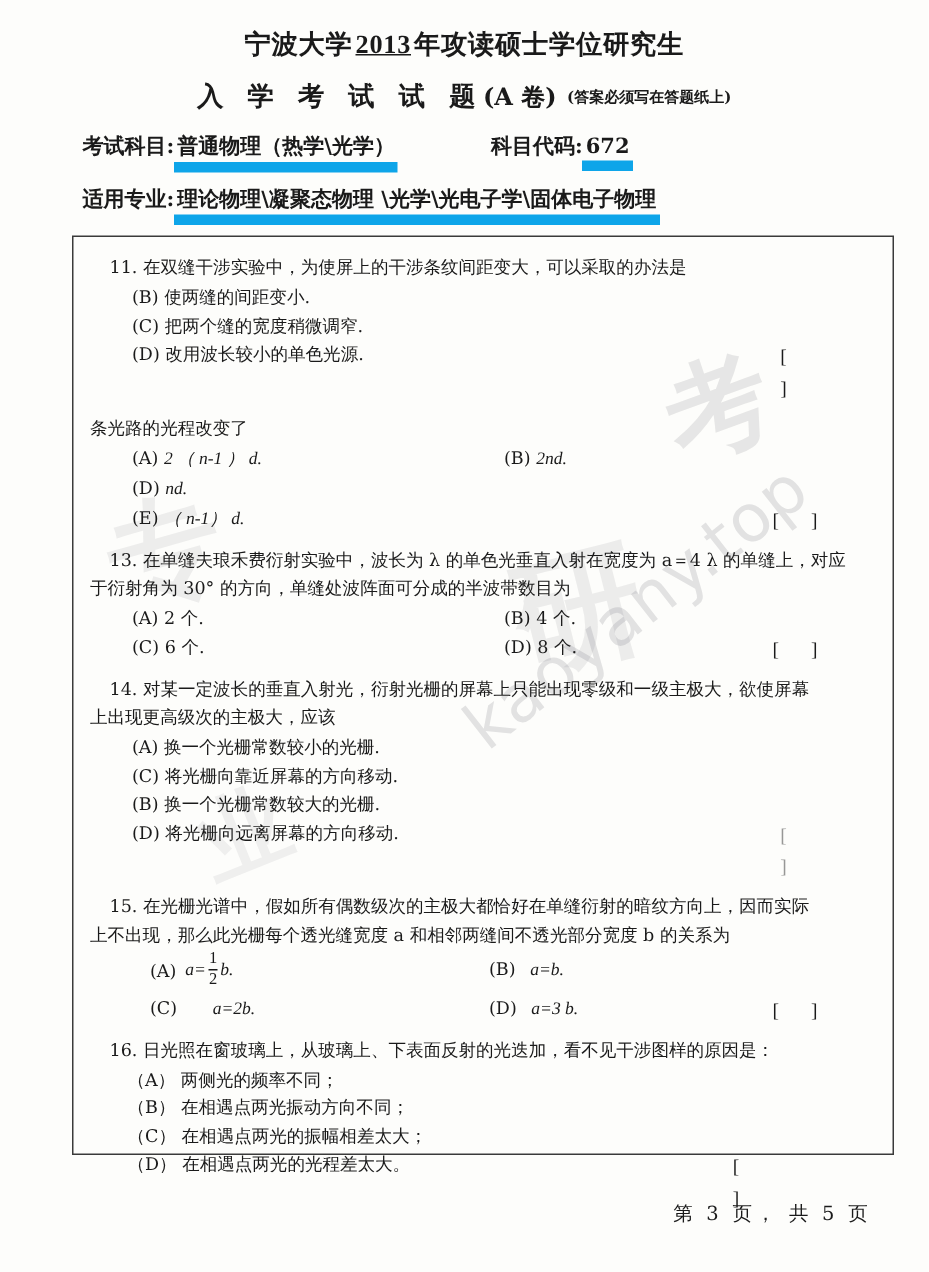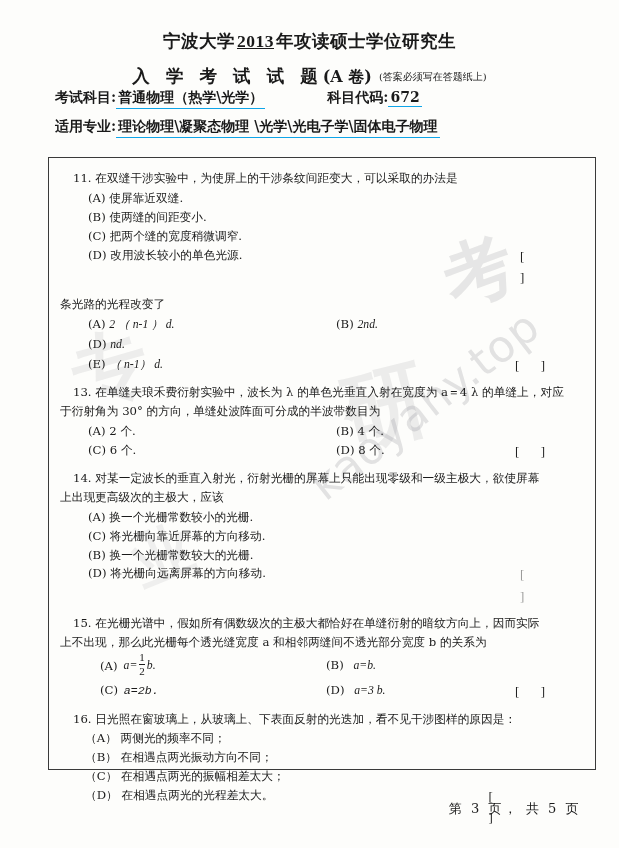--- a/index.html
+++ b/index.html
@@ -75,21 +75,21 @@
     left: 120px; top: 530px;
     font-size: 60px;
     transform: rotate(-22deg);
     transform-origin: left top;
     color: rgba(150,150,155,0.13);
   }
 
   
   .header {
     position: absolute;
-    left: 0; right: 0; top: 12px;
+    left: 0; right: 0; top: 0;
     z-index: 4;
   }
   .title-line1 {
     text-align: center;
     font-size: 17.5px;
     font-weight: 700;
     letter-spacing: 0.5px;
     padding-top: 17px;
     font-family: "DejaVu Serif", serif;
   }
@@ -109,21 +109,21 @@
     font-weight: 700;
     letter-spacing: 5px;
   }
   .title-vol {
     font-size: 16px;
     font-weight: 700;
     letter-spacing: 0px;
   }
   .title-note {
     font-size: 10px;
-    font-weight: 400;
+    font-weight: 700;
     letter-spacing: 0;
     margin-left: 7px;
     vertical-align: 2px;
   }
 
   .meta {
     position: absolute;
     left: 55px;
     top: 89px;
     width: 510px;
@@ -133,21 +133,21 @@
     z-index: 4;
   }
   .meta-row {
     display: flex;
     align-items: baseline;
     margin-bottom: 9px;
     white-space: nowrap;
   }
   .meta-label { flex: 0 0 auto; }
   .meta-val {
-    border-bottom: 1px solid #0ea5e9;
+    border-bottom: 7px solid #0ea5e9;
     padding: 0 2px 1px 2px;
     flex: 0 0 auto;
   }
   .meta-gap { width: 62px; flex: 0 0 auto; }
 
   
   .qbox {
     position: absolute;
     left: 48px;
     top: 157px;
@@ -271,26 +271,20 @@
   <div class="qbox-inner">
 
     <div class="q">
       <div class="q-stem">
         <span>11.</span>
         <span>在双缝干涉实验中，为使屏上的干涉条纹间距变大，可以采取的办法是</span>
       </div>
       <div class="opts">
         <div class="opt-row">
           <div class="opt full">
-            <span>(A)</span>
-            <span>使屏靠近双缝.</span>
-          </div>
-        </div>
-        <div class="opt-row">
-          <div class="opt full">
             <span>(B)</span>
             <span>使两缝的间距变小.</span>
           </div>
         </div>
         <div class="opt-row">
           <div class="opt full">
             <span>(C)</span>
             <span>把两个缝的宽度稍微调窄.</span>
           </div>
         </div>
@@ -417,21 +411,21 @@
             <span class="ital">b.</span>
           </div>
           <div class="opt col2" style="padding-left:18px;">
             <span>(B)</span>
             <span class="ital" style="margin-left:6px;">a=b.</span>
           </div>
         </div>
         <div class="opt-row" style="margin-top:3px;">
           <div class="opt col1" style="padding-left:40px;">
             <span>(C)</span>
-            <span class="ital" style="margin-left:2px;font-family:Liberation Mono, monospace;">a=2b.</span>
+            <span class="ital" style="margin-left:20px;">a=2b.</span>
           </div>
           <div class="opt col2" style="padding-left:18px;">
             <span>(D)</span>
             <span class="ital" style="margin-left:6px;">a=3  b.</span>
           </div>
           <div class="ansbox" style="position:relative;right:auto;margin-left:auto;margin-right:30px;">[    ]</div>
         </div>
       </div>
     </div>
 

